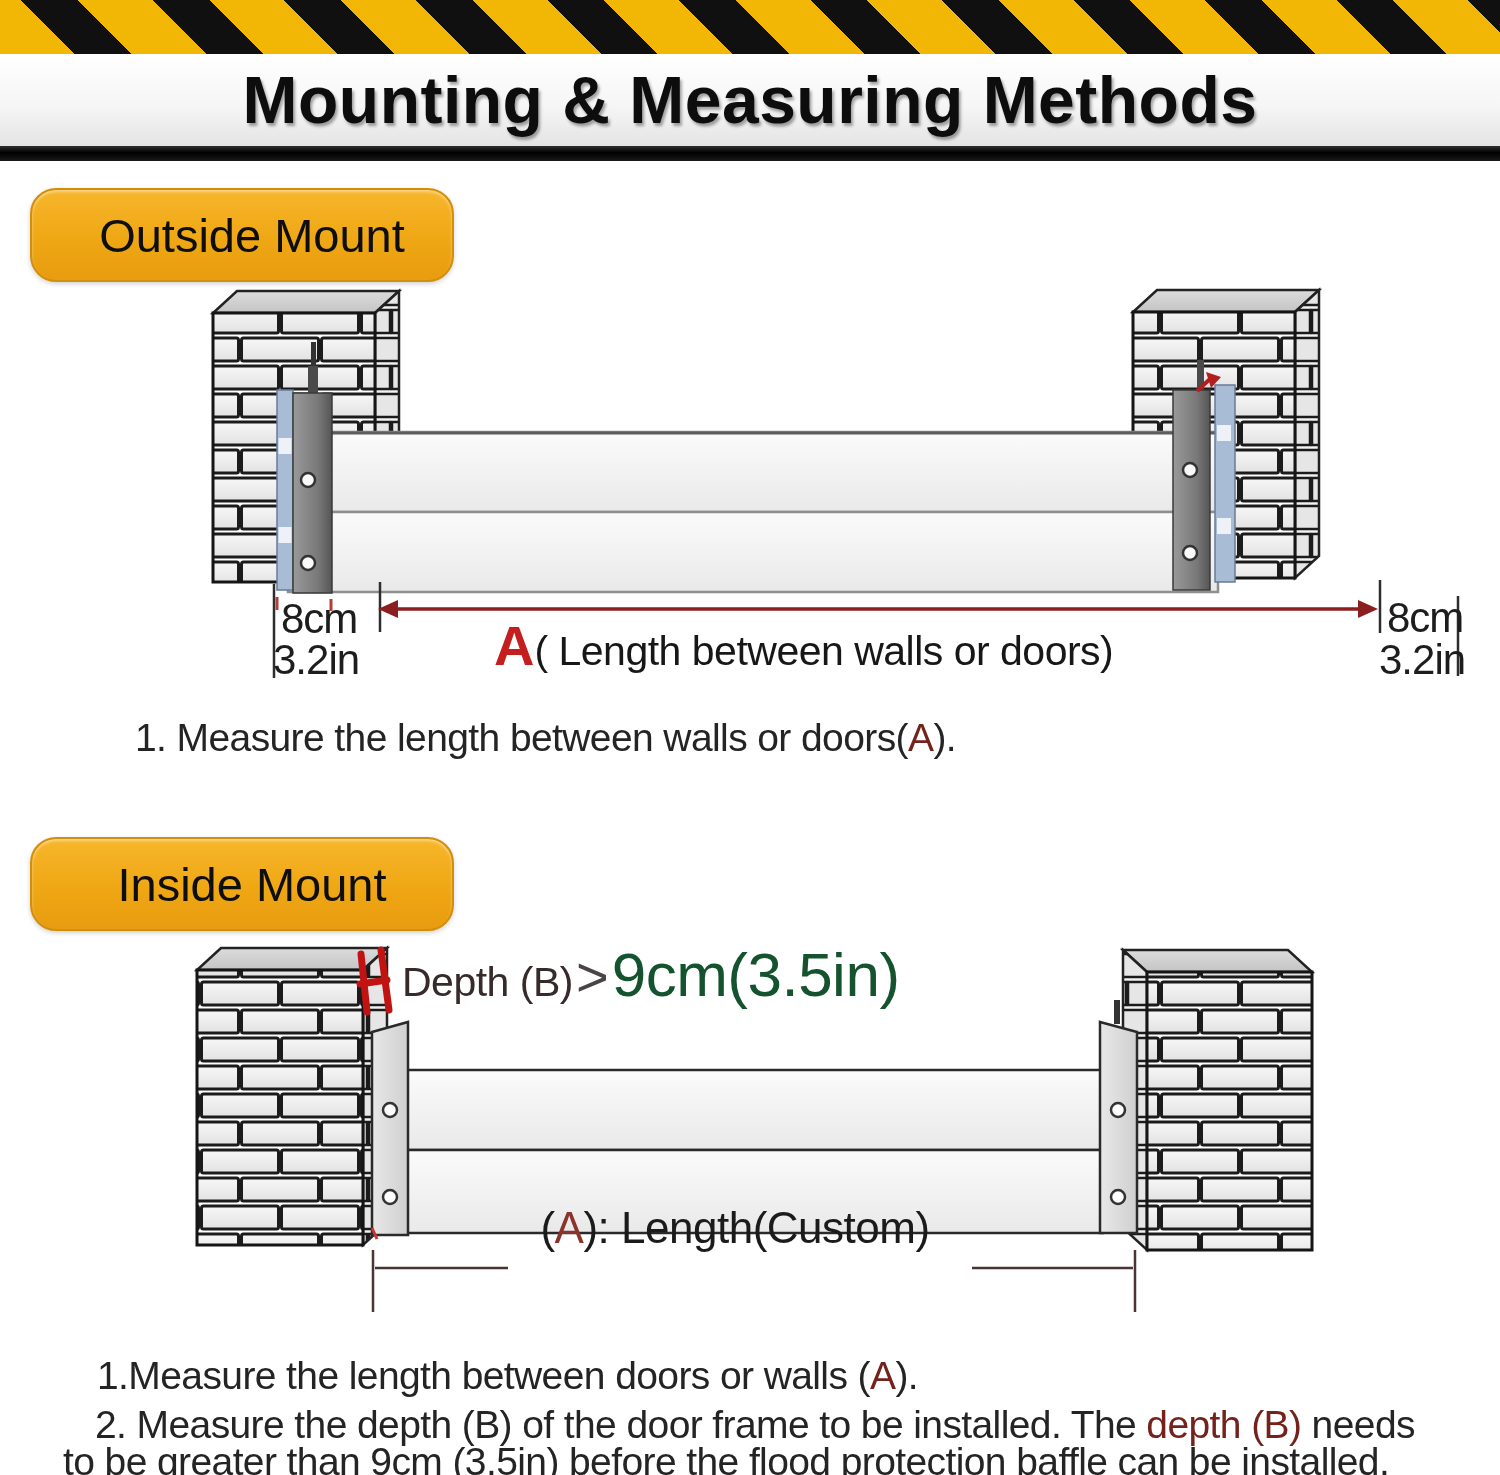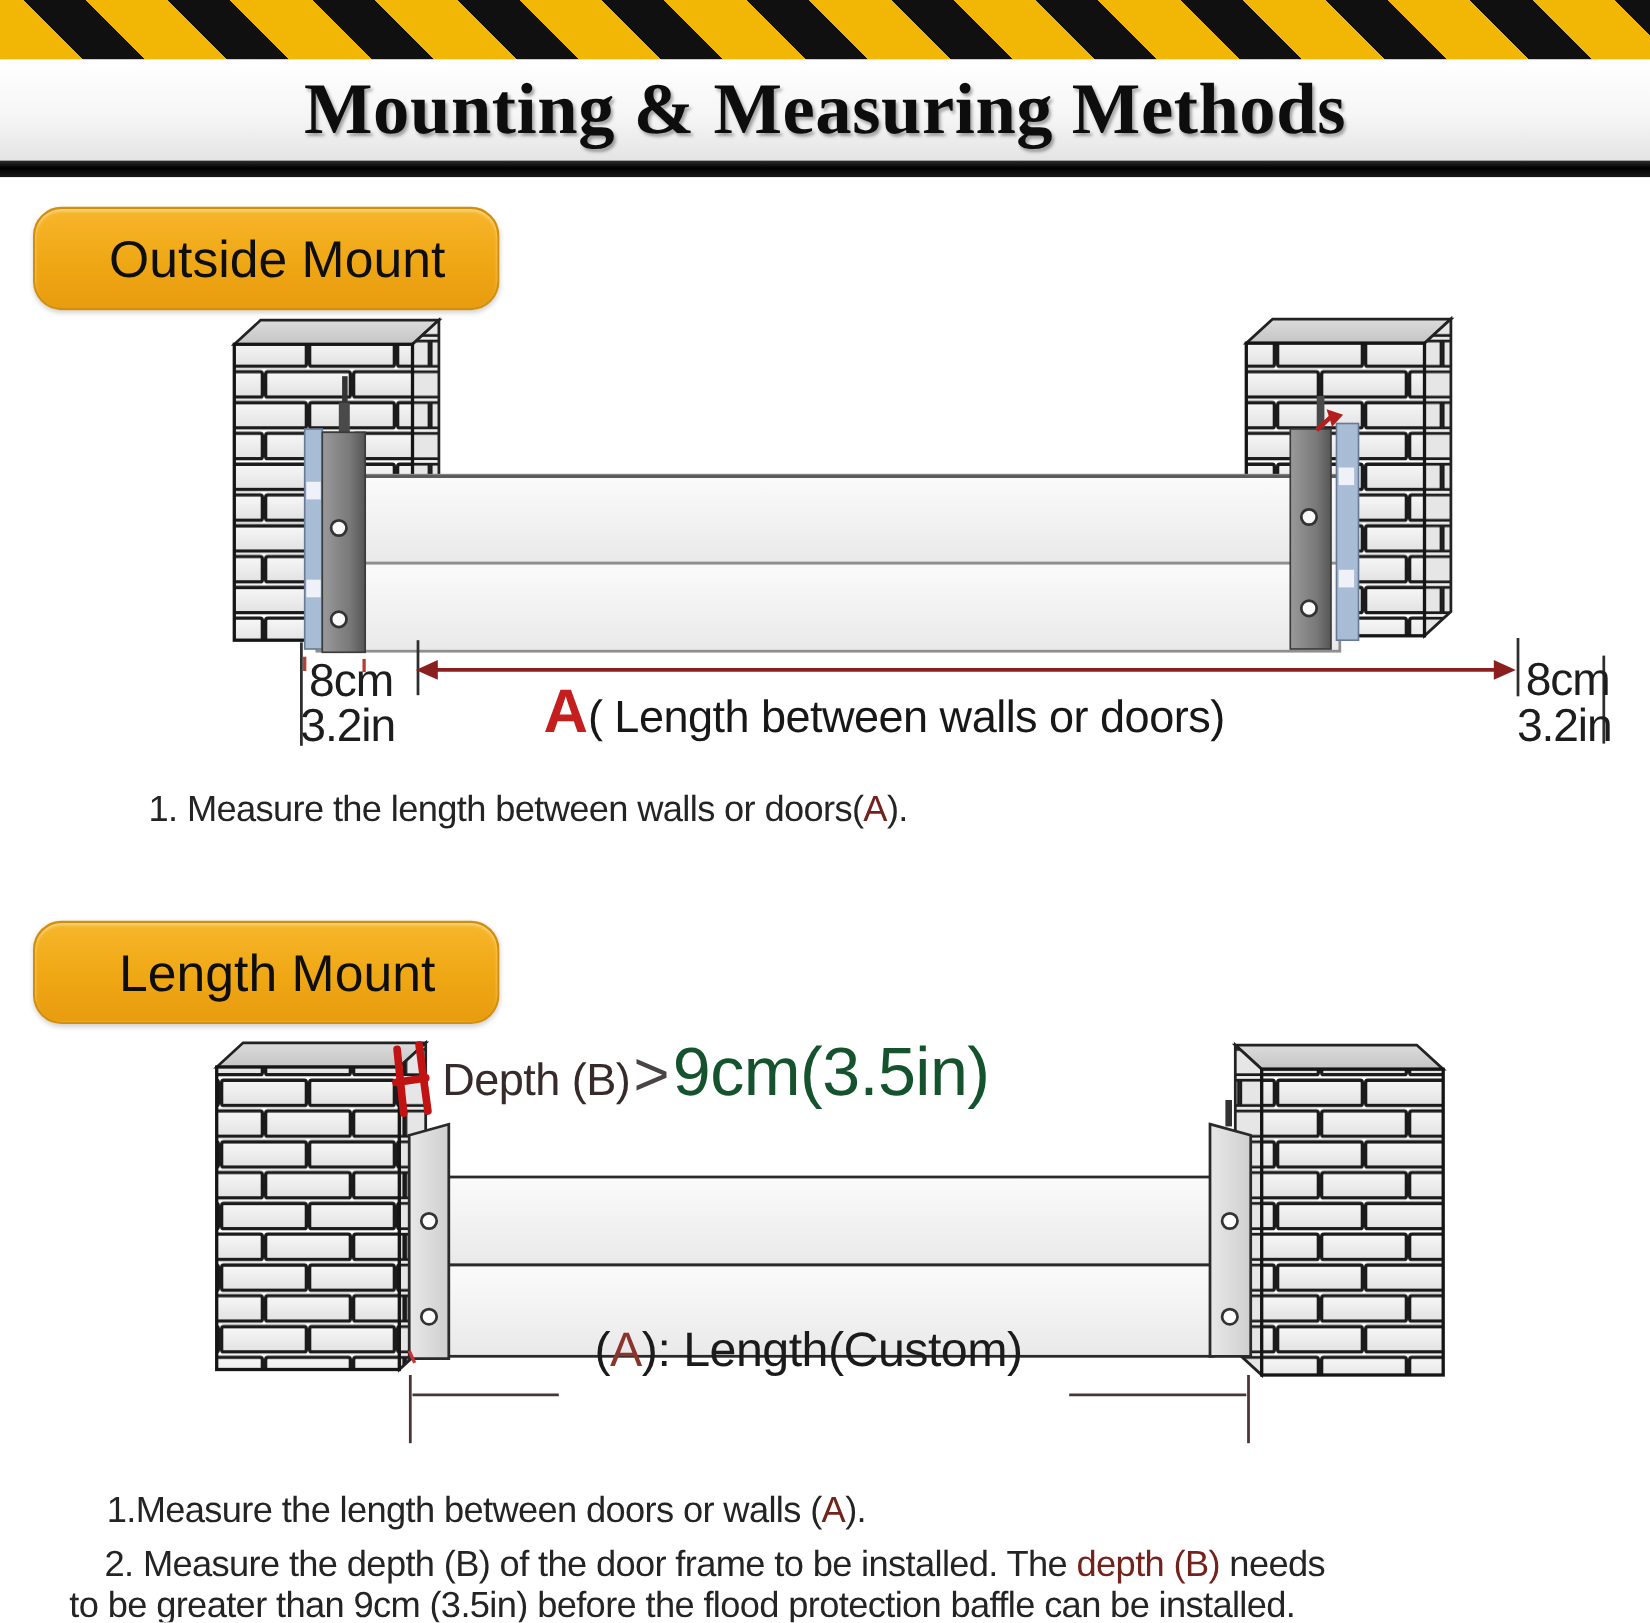--- a/index.html
+++ b/index.html
@@ -7,21 +7,21 @@
         font-family:"Liberation Sans","DejaVu Sans",sans-serif;}
 
   
   .stripe{position:absolute;left:0;top:0;width:1500px;height:54px;
     background:repeating-linear-gradient(45deg,
       var(--caution-yellow,#F2B705) 0 53px,
       var(--caution-black,#101010) 53px 93px);
     box-shadow:0 2px 3px rgba(0,0,0,.25);}
   .title-band{position:absolute;left:0;top:54px;width:1500px;height:92px;
     background:linear-gradient(180deg,#ffffff 0%,#f6f6f6 55%,#e4e4e4 100%);
-    display:flex;align-items:center;justify-content:center;font-family:Liberation Serif, serif;}
+    display:flex;align-items:center;justify-content:center;}
   .title-band h1{margin:0;font-size:66px;font-weight:bold;color:#0d0d0d;letter-spacing:0.5px;
     text-shadow:2px 3px 3px rgba(0,0,0,.35);}
   .black-bar{position:absolute;left:0;top:146px;width:1500px;height:15px;
     background:linear-gradient(180deg,#2e2e2e 0%,#000 45%,#191919 100%);}
 
   
   .badge{position:absolute;left:30px;width:400px;height:90px;border-radius:26px;
     display:flex;align-items:center;justify-content:center;
     font-size:47px;color:#0e0e0e;
     background:linear-gradient(180deg,#f7b62b 0%,var(--badge-yellow,#EFA714) 55%,#e89c10 100%);
@@ -39,21 +39,21 @@
   .t-dim{position:absolute;font-size:42px;color:#1d1d1d;line-height:1;letter-spacing:-1px;}
   #d1-left-cm{left:281px;top:598px;}
   #d1-left-in{left:273px;top:639px;}
   #d1-right-cm{left:1387px;top:597px;}
   #d1-right-in{left:1379px;top:639px;}
 
   #d1-arrow-label{position:absolute;left:494px;top:618px;display:flex;align-items:baseline;line-height:1;}
   #d1-arrow-label .bigA{font-size:56px;font-weight:bold;color:var(--accent-red,#C41E1E);}
   #d1-arrow-label .lbl{font-size:41px;color:#171717;letter-spacing:-0.5px;}
 
-  .steps{position:absolute;font-size:33px;letter-spacing:-0.6px;color:#242424;line-height:1.15;white-space:nowrap;}
+  .steps{position:absolute;font-size:39px;letter-spacing:-0.6px;color:#242424;line-height:1.15;white-space:nowrap;}
   #steps1-l1{left:135px;top:716px;}
   #steps1-l2{left:133px;top:769px;}
   #steps2-l1{left:97px;top:1354px;}
   #steps2-l2{left:95px;top:1403px;}
   #steps2-l3{left:63px;top:1440px;}
   .em{color:var(--maroon-text,#74221C);}
 
   #d2-depth-label{position:absolute;left:402px;top:944px;display:flex;align-items:baseline;line-height:1;white-space:nowrap;}
   #d2-depth-label .pre{font-size:41px;color:#362a2a;letter-spacing:-0.5px;}
   #d2-depth-label .gt{font-size:56px;color:#4a4444;margin:0 3px;font-weight:300;}
@@ -188,21 +188,21 @@
   <div id="d1-arrow-label">
     <span class="bigA">A</span>
     <span class="lbl">( Length between walls or doors)</span>
   </div>
 
   <div class="steps" id="steps1-l1">
     <span>1. Measure the length between walls or doors(</span><span class="em">A</span><span>).</span>
   </div>
 
   <div class="badge" id="badge-inside">
-    <span>Length Mount</span>
+    <span>Inside Mount</span>
   </div>
 
   <svg class="diagram" id="svg-d2" width="1500" height="395" viewBox="0 935 1500 395">
 
     <g>
       <polygon points="197,970 363,970 387,948 221,948" fill="url(#gTop)" stroke="#222" stroke-width="2.5"></polygon>
       <polygon points="363,970 387,948 387,1223 363,1245" fill="url(#brickS)" stroke="#222" stroke-width="2.5"></polygon>
       <rect x="197" y="970" width="166" height="275" fill="url(#brickF)" stroke="#151515" stroke-width="3"></rect>
     </g>
 

